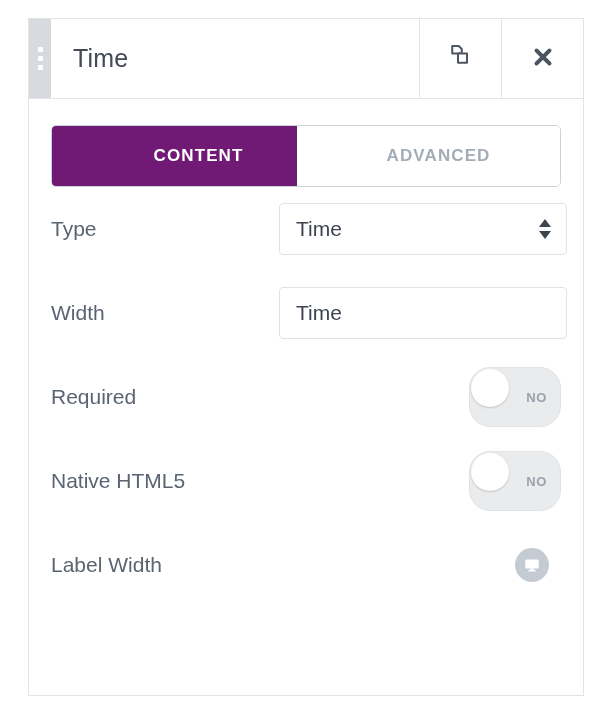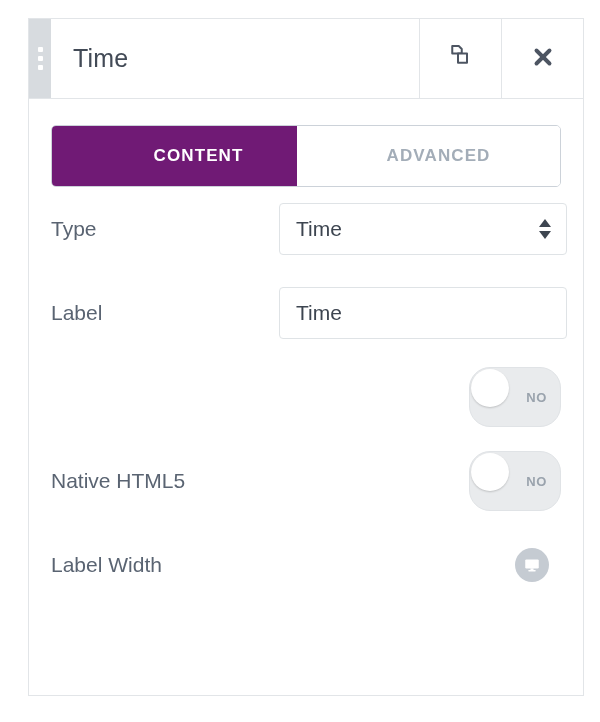--- a/index.html
+++ b/index.html
@@ -264,28 +264,29 @@
           <div class="field">Time</div>
           <div class="select-arrows">
             <span class="arrow-up"></span>
               <span class="arrow-down"></span>
           </div>
         </div>
       </div>
     </div>
 
     <div class="row">
-      <div class="row-label">Label</div>
+      <div class="row-label">Width</div>
       <div class="row-control">
         <div class="field field-wide">Time</div>
       </div>
     </div>
 
 
     <div class="row">
+      <div class="row-label">Required</div>
       <div class="row-control">
         <div class="toggle">
           <div class="toggle-knob"></div>
           <div class="toggle-text">NO</div>
         </div>
       </div>
     </div>
 
     <div class="row">
       <div class="row-label">Native HTML5</div>

